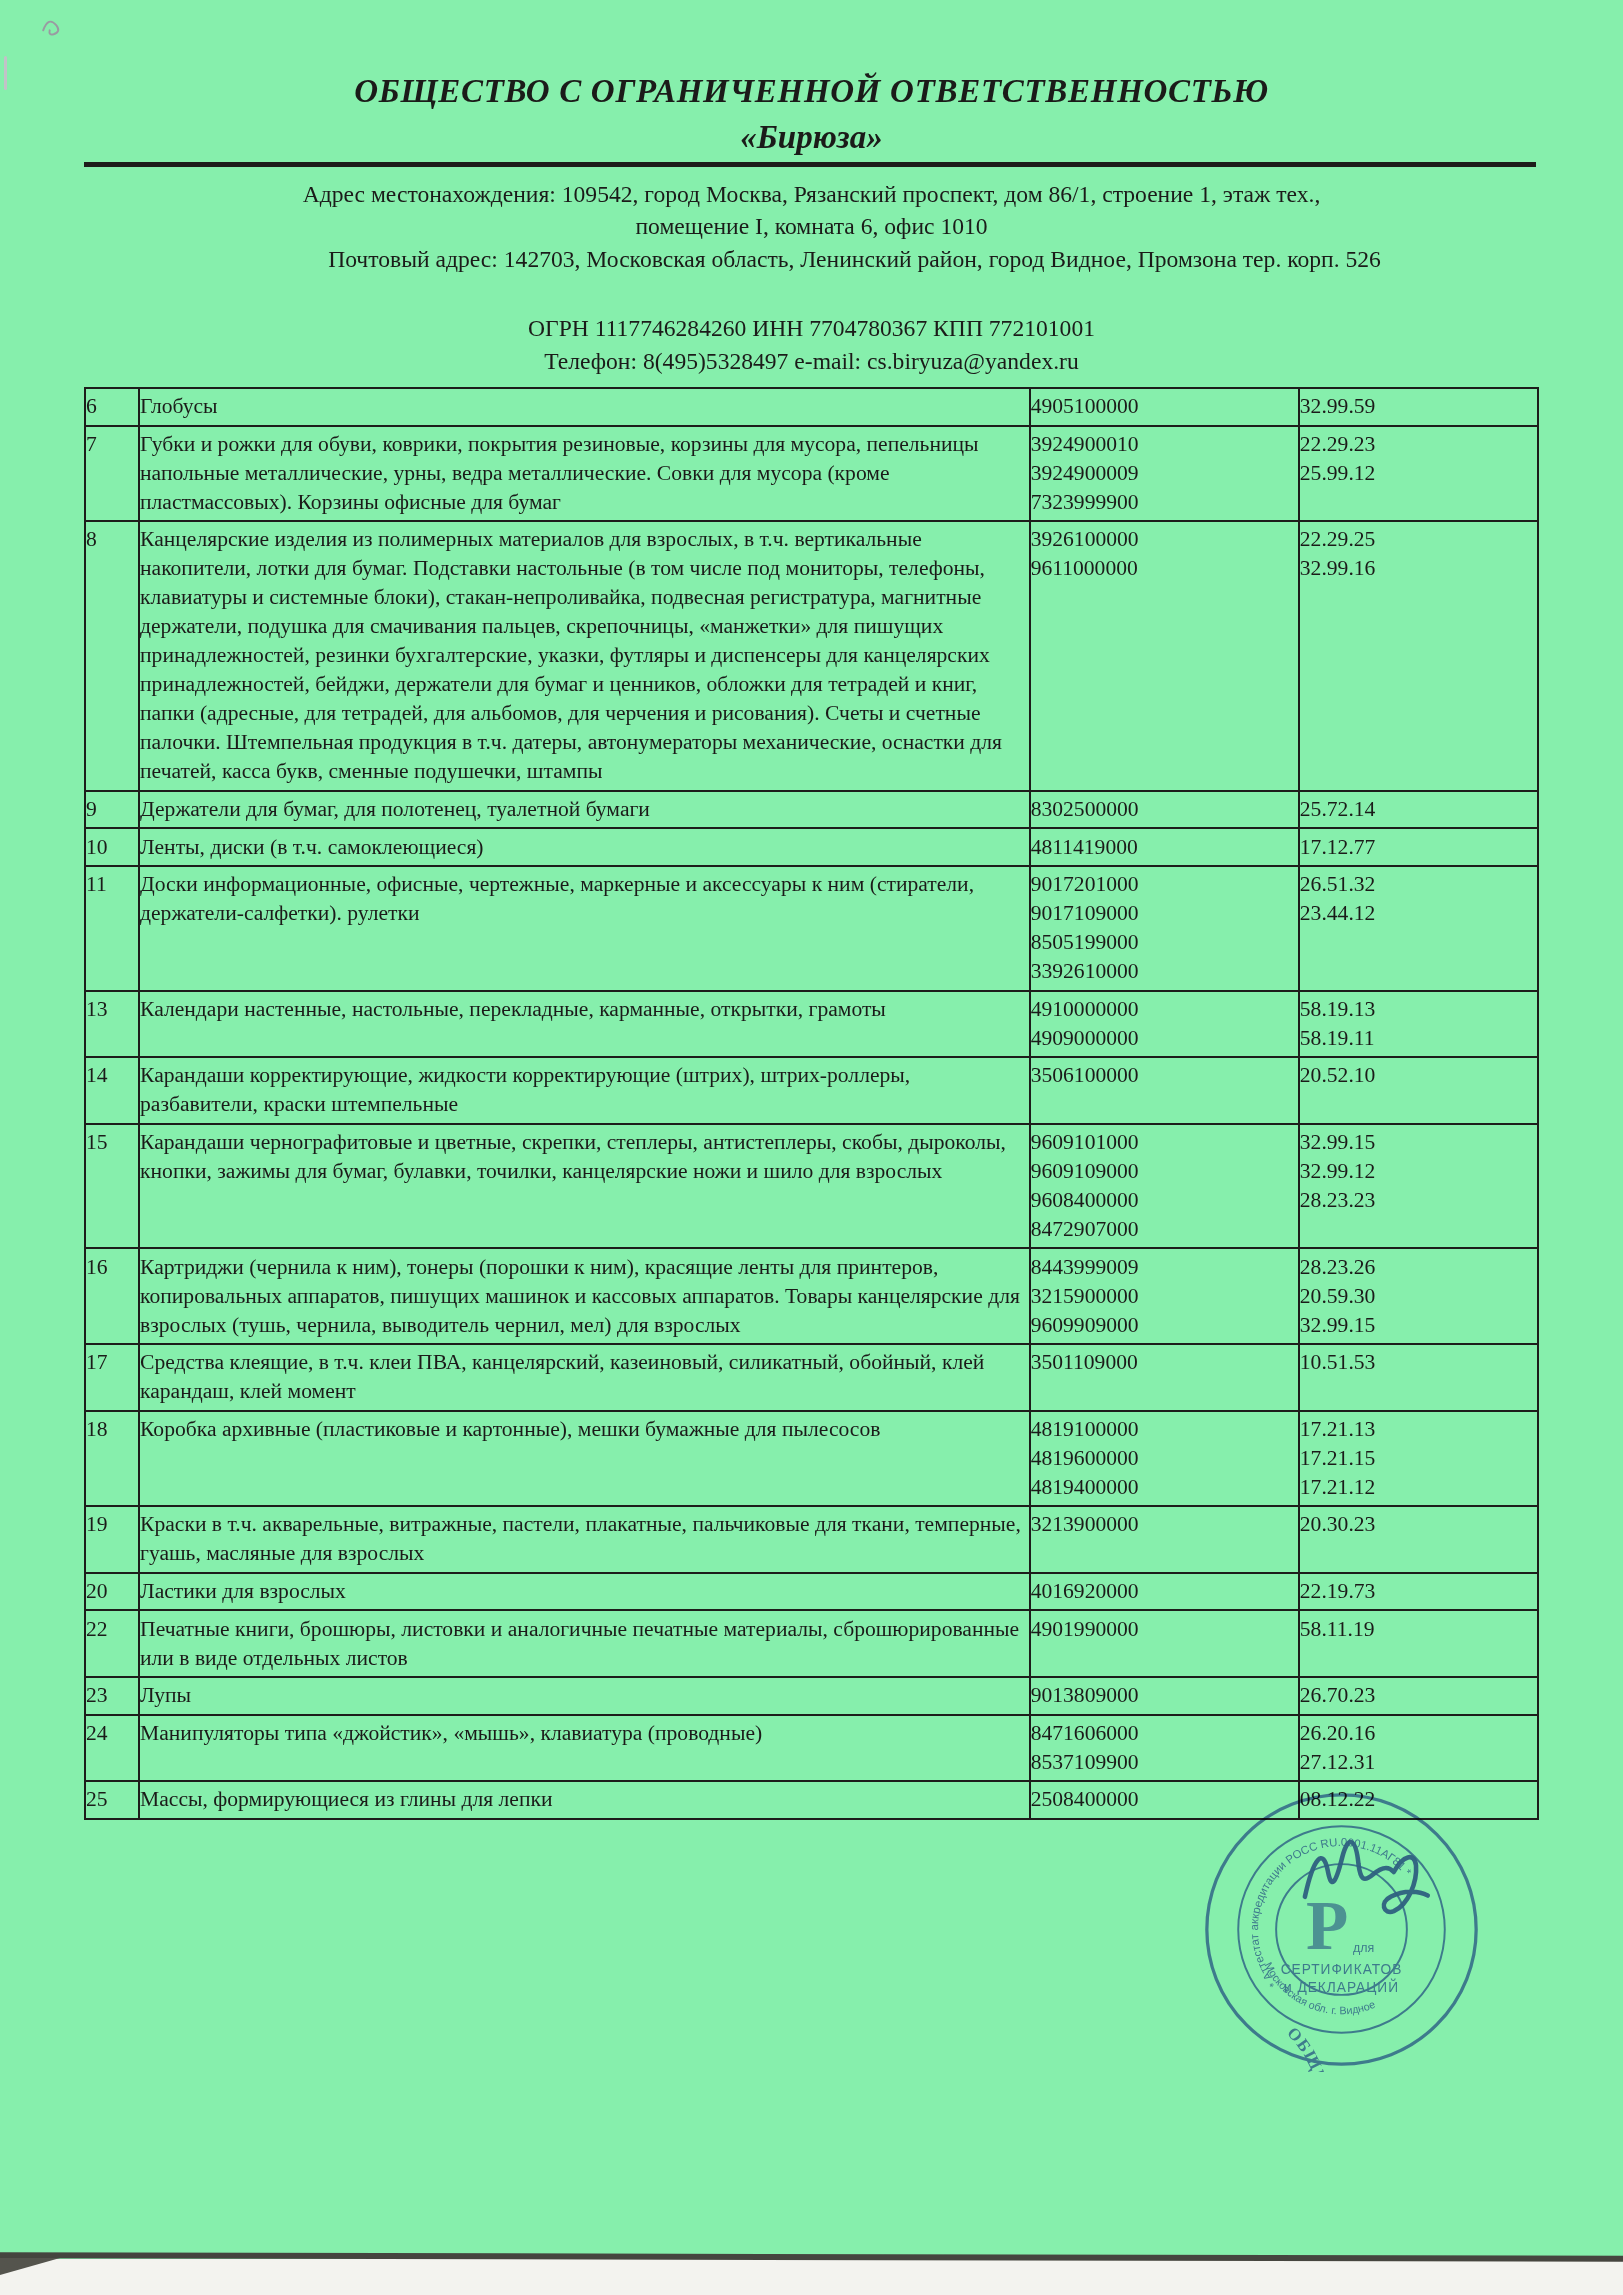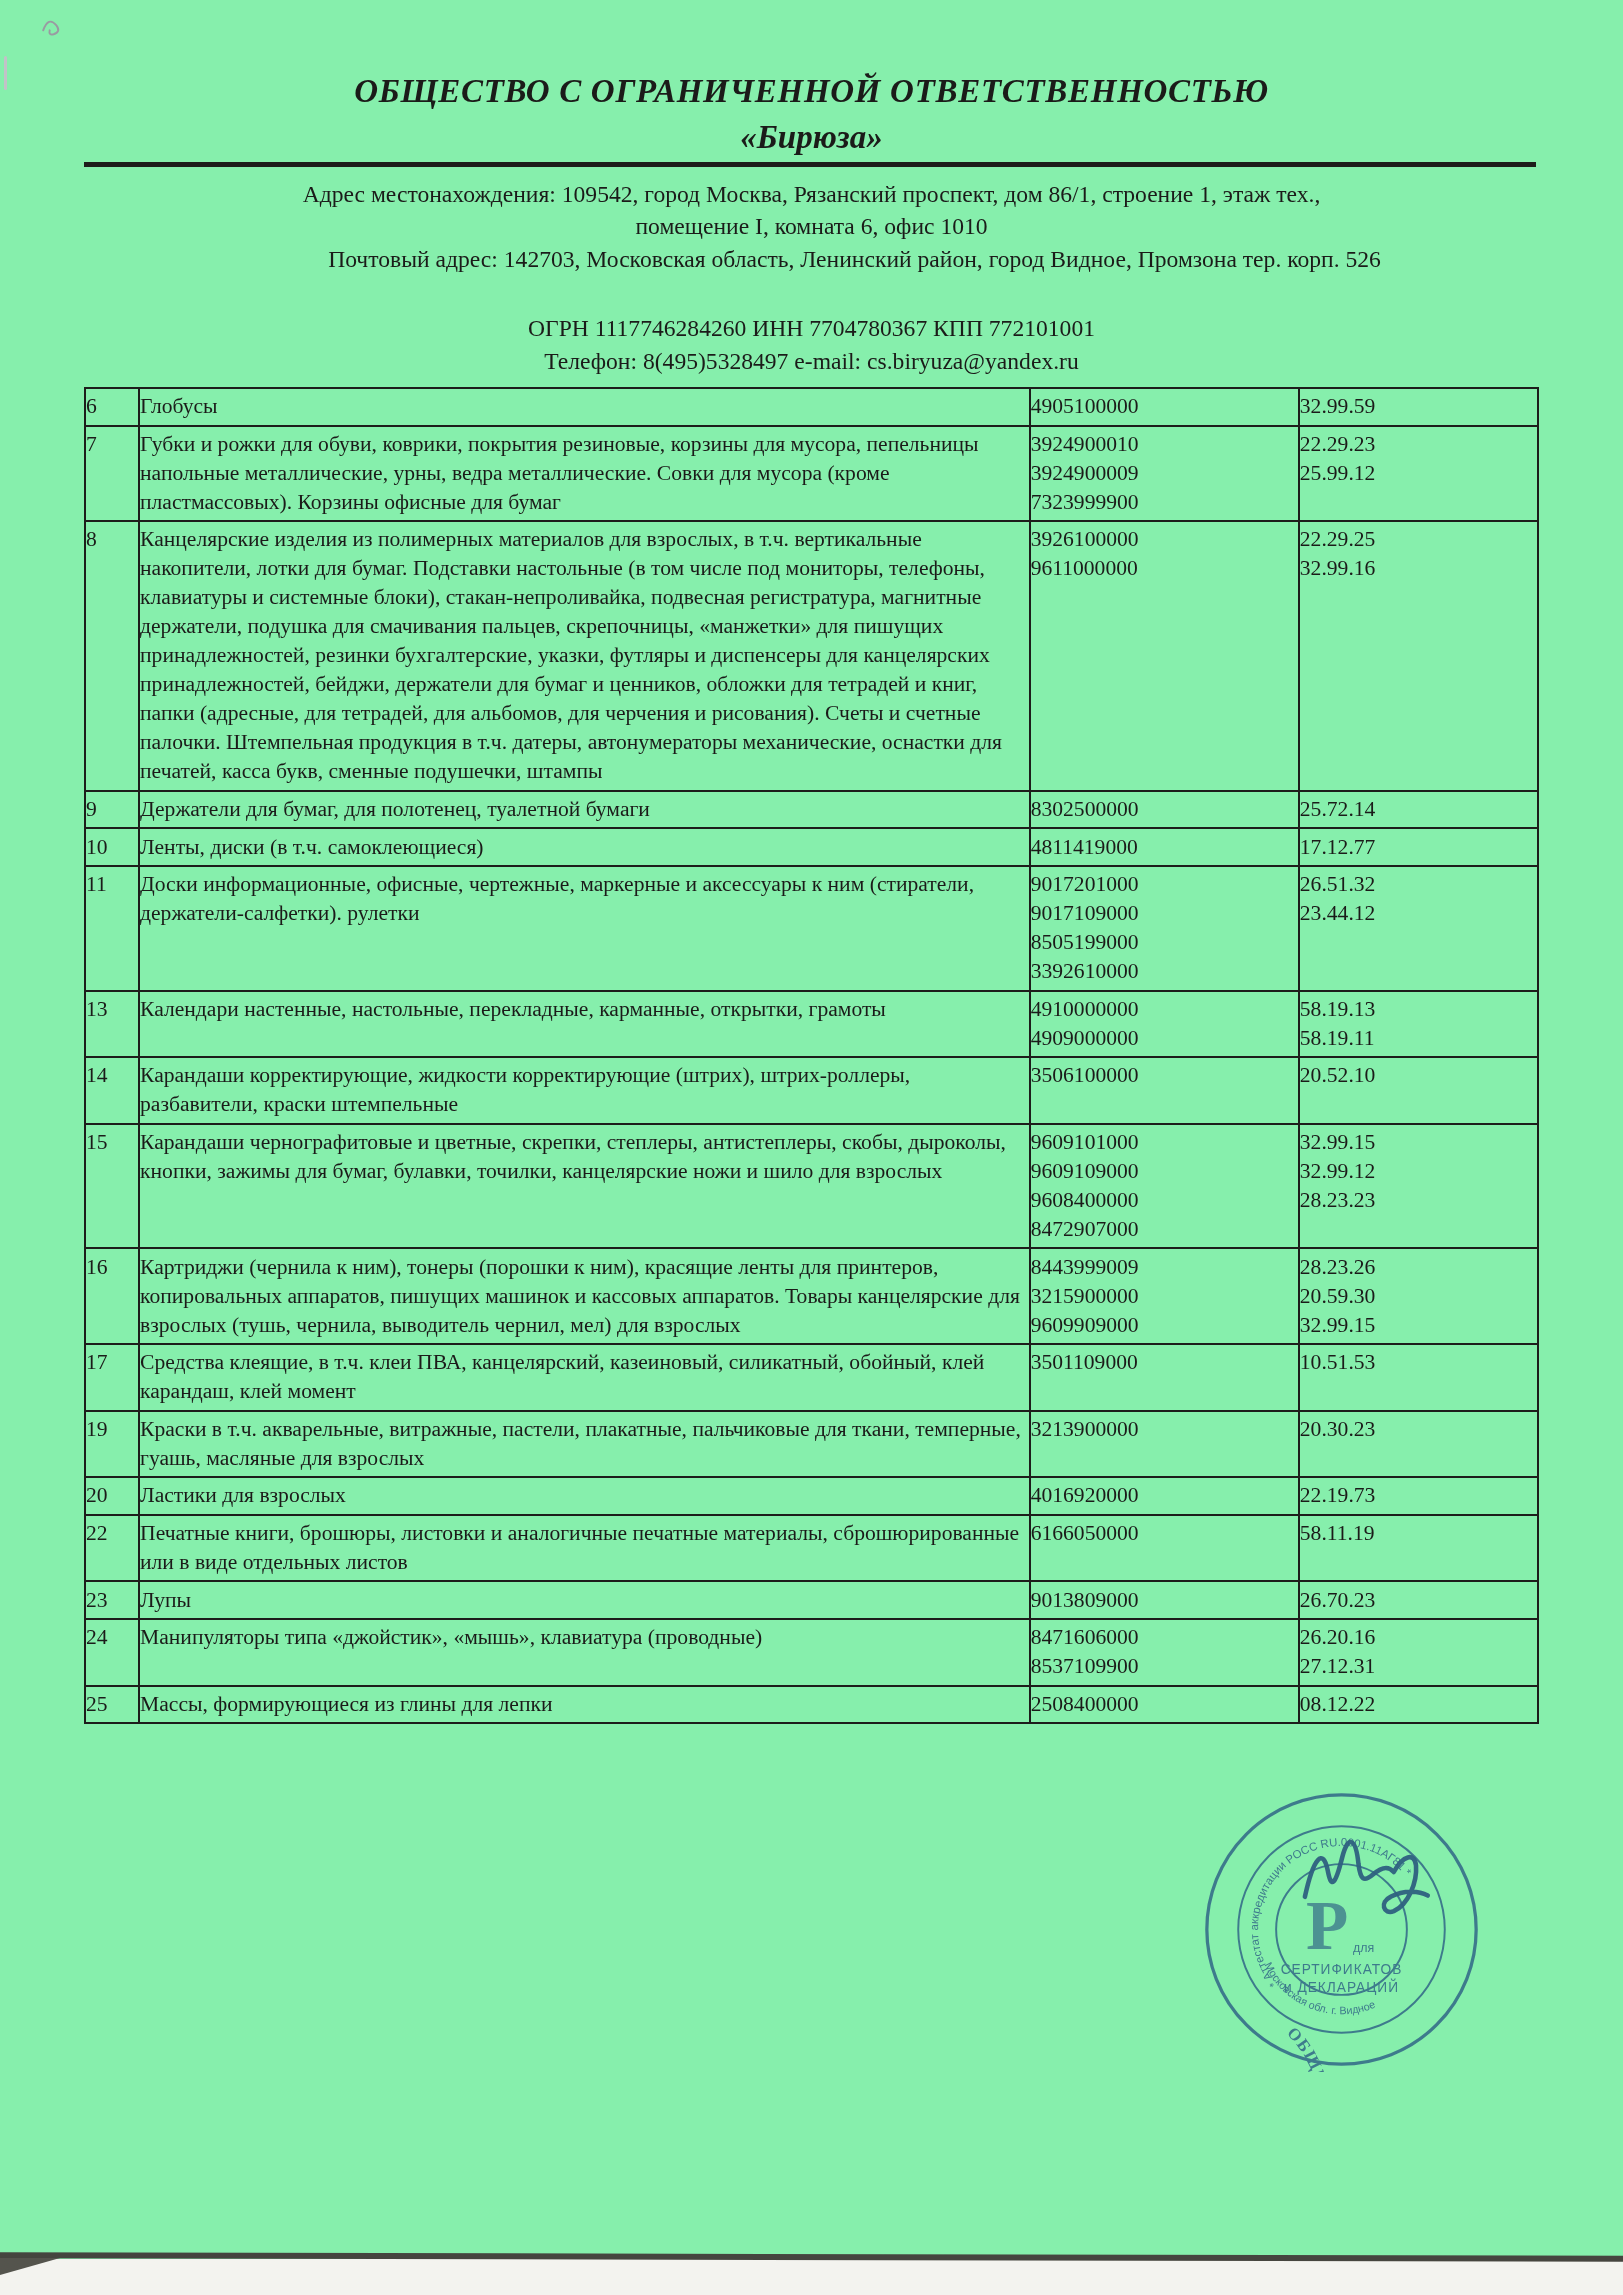--- a/index.html
+++ b/index.html
@@ -191,20 +191,34 @@
           <td class="c-num">17</td>
           <td class="c-desc">Средства клеящие, в т.ч. клеи ПВА, канцелярский, казеиновый, силикатный, обойный, клей карандаш, клей момент</td>
           <td class="c-code">
             <div class="code-line">3501109000</div>
           </td>
           <td class="c-okpd">
             <div class="code-line">10.51.53</div>
           </td>
         </tr>
         <tr>
+          <td class="c-num">18</td>
+          <td class="c-desc">Коробка архивные (пластиковые и картонные), мешки бумажные для пылесосов</td>
+          <td class="c-code">
+            <div class="code-line">4819100000</div>
+            <div class="code-line">4819600000</div>
+            <div class="code-line">4819400000</div>
+          </td>
+          <td class="c-okpd">
+            <div class="code-line">17.21.13</div>
+            <div class="code-line">17.21.15</div>
+            <div class="code-line">17.21.12</div>
+          </td>
+        </tr>
+        <tr>
           <td class="c-num">19</td>
           <td class="c-desc">Краски в т.ч. акварельные, витражные, пастели, плакатные, пальчиковые для ткани, темперные, гуашь, масляные  для взрослых</td>
           <td class="c-code">
             <div class="code-line">3213900000</div>
           </td>
           <td class="c-okpd">
             <div class="code-line">20.30.23</div>
           </td>
         </tr>
         <tr>
@@ -214,21 +228,21 @@
             <div class="code-line">4016920000</div>
           </td>
           <td class="c-okpd">
             <div class="code-line">22.19.73</div>
           </td>
         </tr>
         <tr>
           <td class="c-num">22</td>
           <td class="c-desc">Печатные книги, брошюры, листовки и аналогичные печатные материалы, сброшюрированные или в виде отдельных листов</td>
           <td class="c-code">
-            <div class="code-line">6166050000</div>
+            <div class="code-line">4901990000</div>
           </td>
           <td class="c-okpd">
             <div class="code-line">58.11.19</div>
           </td>
         </tr>
         <tr>
           <td class="c-num">23</td>
           <td class="c-desc">Лупы</td>
           <td class="c-code">
             <div class="code-line">9013809000</div>

